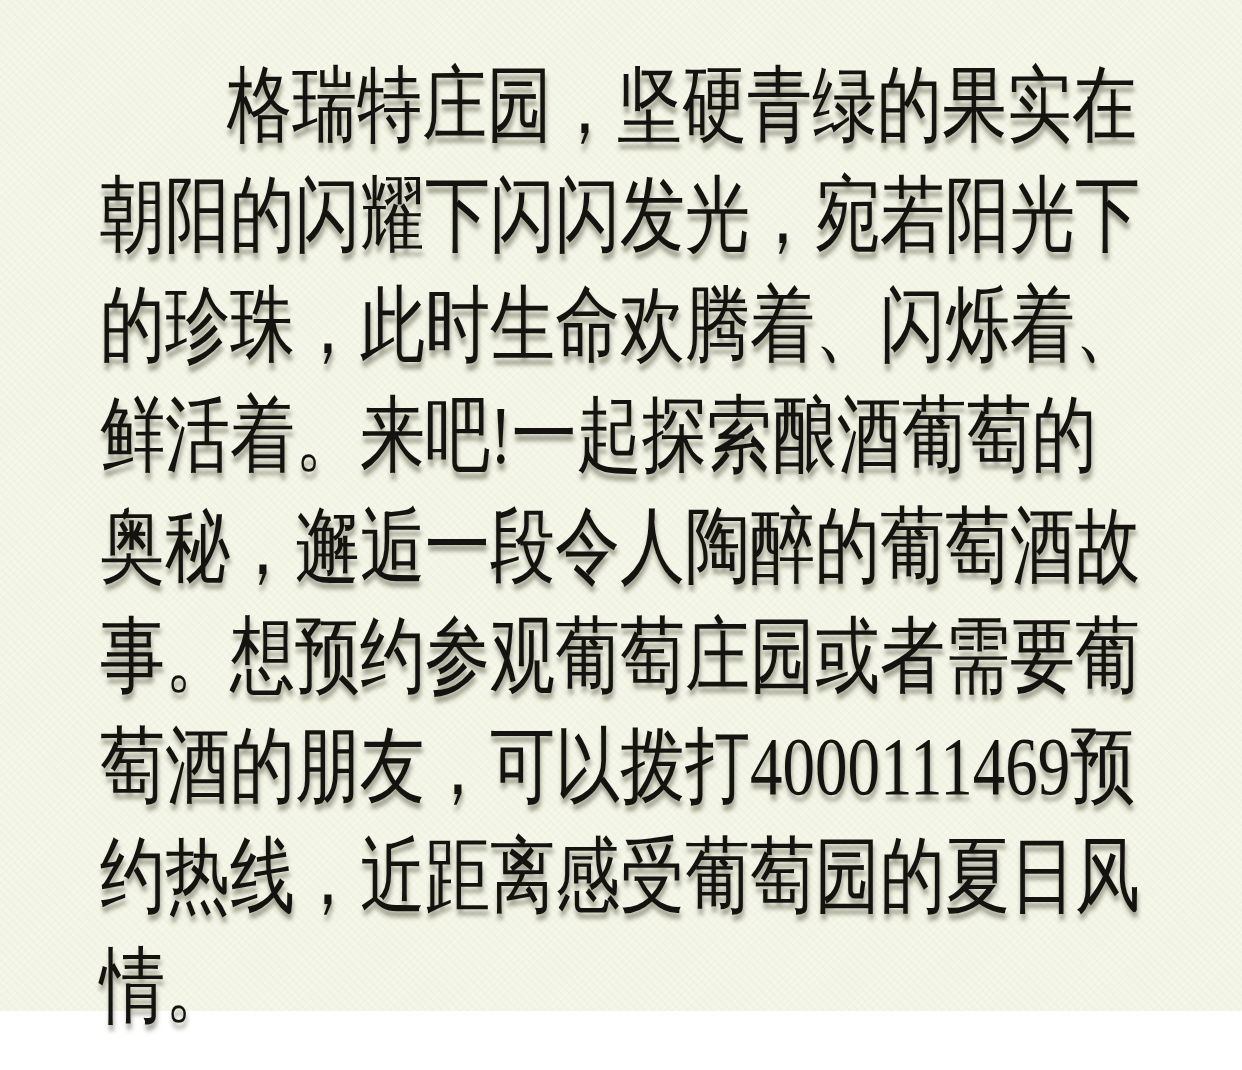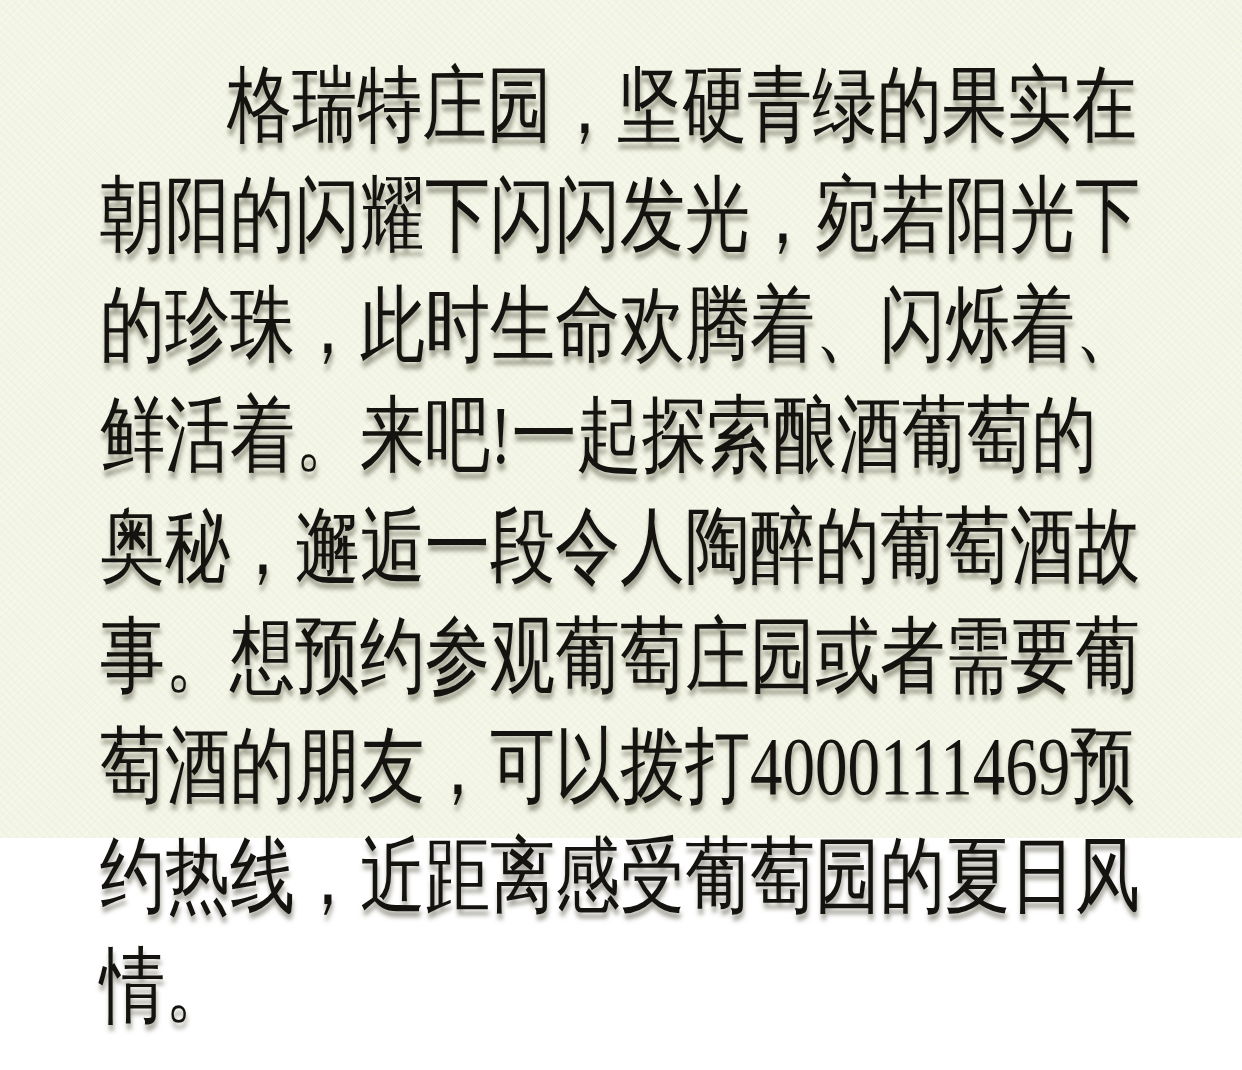--- a/index.html
+++ b/index.html
@@ -8,21 +8,21 @@
   }
   body {
     width: 1242px;
     height: 1070px;
     overflow: hidden;
     font-family: "Liberation Serif", "DejaVu Serif", serif;
   }
   .page {
     position: relative;
     width: 1242px;
-    height: 838px;
+    height: 1011px;
     background-color: #f3f5e6;
     
     background-image:
       repeating-linear-gradient(45deg, rgba(219, 224, 199, 0.14) 0 2px, rgba(0,0,0,0) 2px 6px),
       repeating-linear-gradient(-45deg, rgba(255, 255, 255, 0.30) 0 1px, rgba(0,0,0,0) 1px 5px);
   }
   .text-block {
     position: absolute;
     left: 100px;
     top: 50px;

